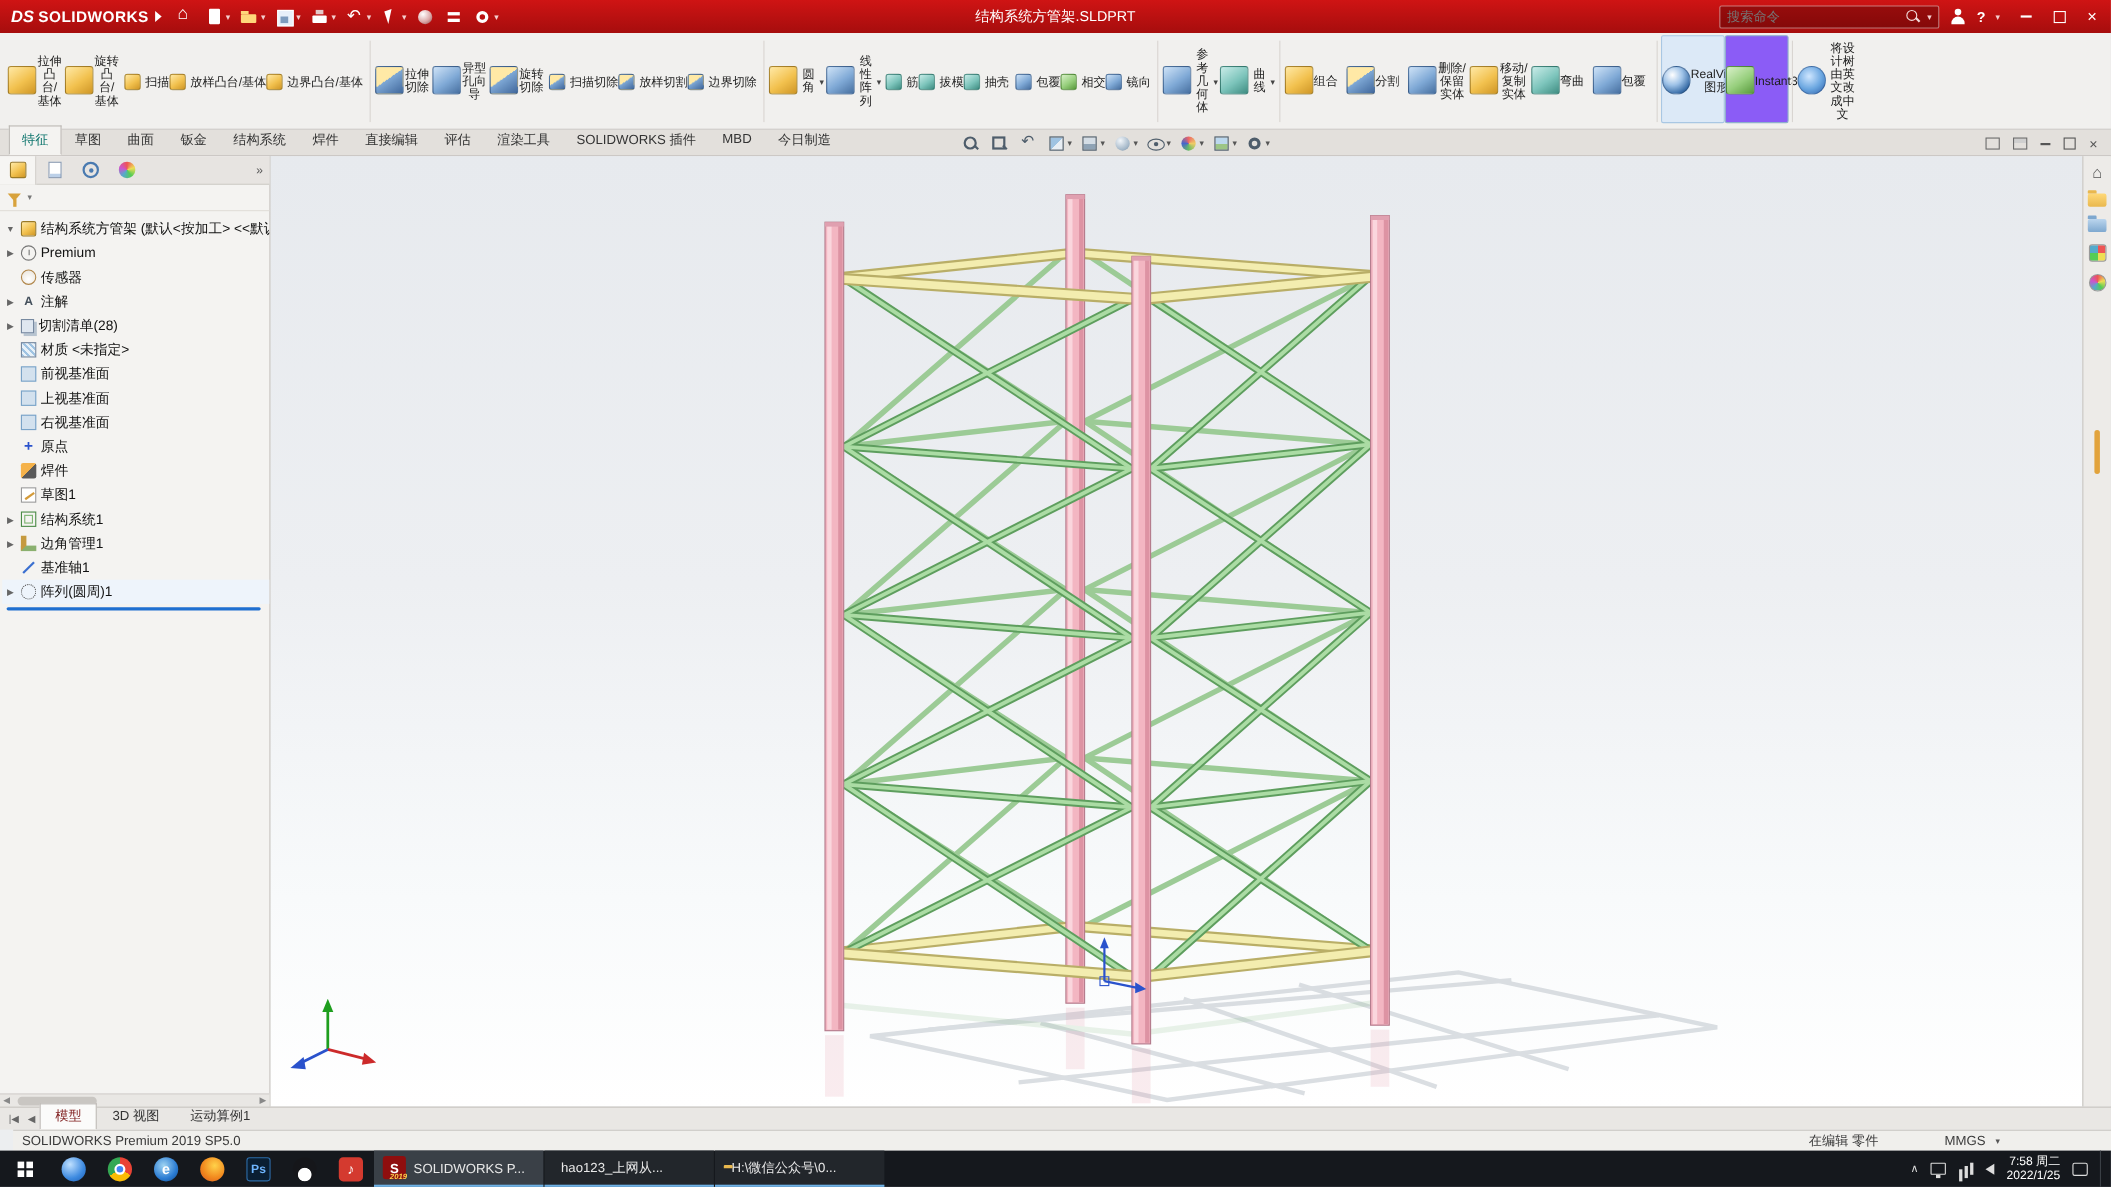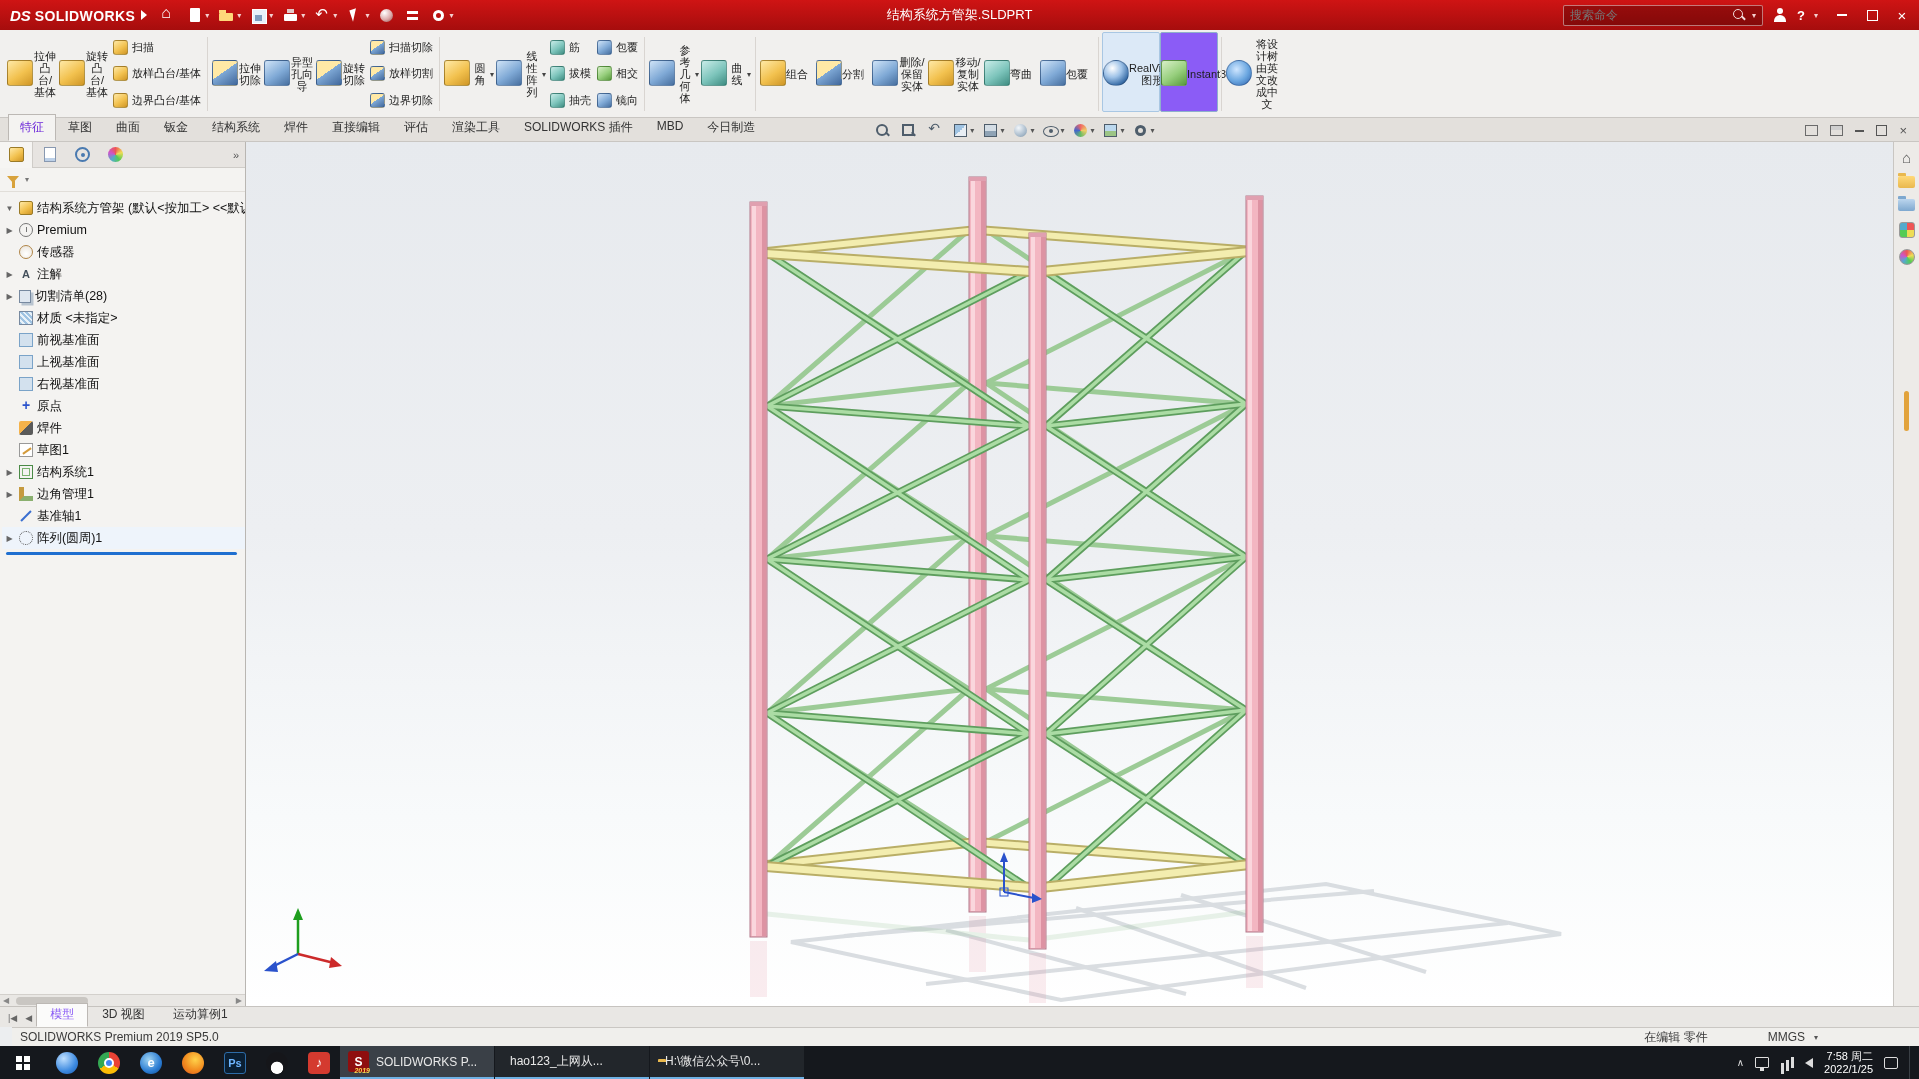--- a/index.html
+++ b/index.html
@@ -48,39 +48,39 @@
   .wclose{font-size:15px;color:#fff}
 
   
   #ribbon{position:absolute;left:0;top:30px;width:100%;height:88px;background:#f1f0ee;border-bottom:1px solid #c9c6c2;display:flex;align-items:stretch;padding:2px 0 1px 6px}
   .rgroup{display:flex;align-items:flex-start}
   .rsep{width:1px;background:#d9d5d1;margin:5px 3px}
   .rlarge{display:flex}
   .rbtn-l{width:52px;min-height:80px;display:flex;flex-direction:row;align-items:center;padding-top:4px;font-size:11px;line-height:12px;text-align:center;color:#1d1d1d;border:1px solid transparent;border-radius:2px}
   .w56{width:56px}.w58{width:58px}.w60{width:58px}
   .rbtn-l .ric{width:26px;height:26px;margin-bottom:3px;flex:none}
-  .rcol{display:flex;flex-direction:column;justify-content:space-around;height:84px;padding:2px 3px}
+  .rcol{display:flex;flex-direction:row;justify-content:space-around;height:84px;padding:2px 3px}
   .rbtn-s{display:flex;align-items:center;gap:4px;font-size:11px;color:#1d1d1d;white-space:nowrap}
   .rbtn-s .ric{width:15px;height:15px;flex:none}
   .rcaret{font-size:8px;color:#444;line-height:9px}
   .ric{border:1px solid rgba(110,85,25,.5);border-radius:3px}
   .ic-gold{background:linear-gradient(145deg,#ffe9a6,#f2c14e 55%,#cf9626)}
   .ic-goldblue{background:linear-gradient(145deg,#ffe9a6 45%,#7fa9d6 45%,#40679b);border-color:rgba(40,70,110,.5)}
   .ic-blue{background:linear-gradient(145deg,#cfe3f7,#7fa9d6 55%,#476f9f);border-color:rgba(40,70,110,.5)}
   .ic-teal{background:linear-gradient(145deg,#c9ece8,#7cc4bb 55%,#3f8d82);border-color:rgba(30,90,80,.5)}
   .ic-green{background:linear-gradient(145deg,#d8f0c8,#97cf7d 55%,#589a3c);border-color:rgba(50,100,30,.5)}
   .ic-sphere{background:radial-gradient(circle at 35% 30%,#fff,#9fc3e8 40%,#3a6ea8 75%,#1d3f66);border-radius:50%;border-color:rgba(30,60,100,.4)}
   .ic-globe{background:radial-gradient(circle at 40% 35%,#cfe6ff,#6aa6e0 55%,#2d5fa8);border-radius:50%;border-color:rgba(30,60,110,.4)}
   .hl{background:#dcе9f7;background:#dce9f7;border:1px solid #a9c7e3}
   .hl2{background:#8b5cf6;border:1px solid #8fb0cc}
 
   
   #tabstrip{position:absolute;left:0;top:118px;width:100%;height:24px;background:#e3e0dc;border-bottom:1px solid #c9c6c2;display:flex;align-items:flex-end;padding-left:8px}
   .cmtab{padding:4px 11px 4px;font-size:12px;color:#333;border:1px solid transparent;white-space:nowrap}
-  .cmtab.active{background:#f4f3f1;border-color:#bcb8b4;border-bottom-color:transparent;color:#6d28d9}
+  .cmtab.active{background:#f4f3f1;border-color:#bcb8b4;border-bottom-color:transparent;color:#0f766e}
   .hud{display:flex;align-items:center;gap:4px;margin-left:105px;padding-bottom:2px}
   .hbtn{display:flex;align-items:center;gap:1px;padding:0 2px}
   .hcaret{font-size:8px;color:#555}
   .hic{position:relative;width:17px;height:17px;display:inline-block}
   .hud-zoom-fit::before{content:"";position:absolute;left:2px;top:2px;width:8px;height:8px;border:2px solid #4e5d6b;border-radius:50%}
   .hud-zoom-fit::after{content:"";position:absolute;left:11px;top:11px;width:5px;height:2px;background:#4e5d6b;transform:rotate(45deg)}
   .hud-zoom-area::before{content:"";position:absolute;left:2px;top:2px;width:8px;height:8px;border:2px solid #4e5d6b}
   .hud-zoom-area::after{content:"";position:absolute;left:11px;top:11px;width:5px;height:2px;background:#4e5d6b;transform:rotate(45deg)}
   .hud-previous-view::before{content:"↶";position:absolute;left:2px;top:-2px;font-size:14px;color:#4e5d6b}
   .hud-section-view::before{content:"";position:absolute;inset:2px;background:linear-gradient(135deg,#9fc3e2 50%,#e8eef4 50%);border:1px solid #4e5d6b}
@@ -153,21 +153,21 @@
   .tp-folder.blue{background:linear-gradient(#bcd6ee,#7ea8cf)}
   .tp-folder.blue::before{background:#7ea8cf}
   .tp-palette{width:16px;height:16px;background:conic-gradient(#e55 0 25%,#ed5 25% 50%,#5c5 50% 75%,#5ac 75% 100%);border:1px solid #999;border-radius:3px}
   .tp-wheel{width:16px;height:16px;border-radius:50%;background:conic-gradient(#e55,#ed5,#5c5,#5ac,#c5c,#e55);border:1px solid #999}
   .tp-scroll{width:5px;height:40px;background:#e2a33c;border-radius:3px;margin-top:115px}
 
   
   #doctabs{position:absolute;left:0;top:1006px;width:100%;height:21px;background:#e9e7e4;border-top:1px solid #c6c3bf;display:flex;align-items:flex-end;padding-left:4px;font-size:12px}
   .dnav{color:#666;font-size:9px;padding:0 4px 4px}
   .dtab{padding:2px 13px 3px;border:1px solid transparent;color:#333;white-space:nowrap}
-  .dtab.active{background:#fbfbfa;border-color:#bcb8b4;border-bottom-color:transparent;color:#8b5cf6}
+  .dtab.active{background:#fbfbfa;border-color:#bcb8b4;border-bottom-color:transparent;color:#7f1d1d}
 
   
   #statusbar{position:absolute;left:12px;top:1027px;width:100%;height:19px;background:#f0efec;border-top:1px solid #cac7c3;display:flex;align-items:center;font-size:12px;color:#3a3a3a;padding:0 8px}
   .sb-right{margin-left:auto;display:flex;align-items:center;gap:60px;margin-right:105px}
   .units{display:flex;align-items:center;gap:9px}
   .ucaret{font-size:8px;color:#555}
 
   
   #taskbar{position:absolute;left:0;top:1046px;width:100%;height:33px;background:#15181d;display:flex;align-items:stretch;color:#eee}
   .tstart{width:46px;display:flex;align-items:center;justify-content:center}

